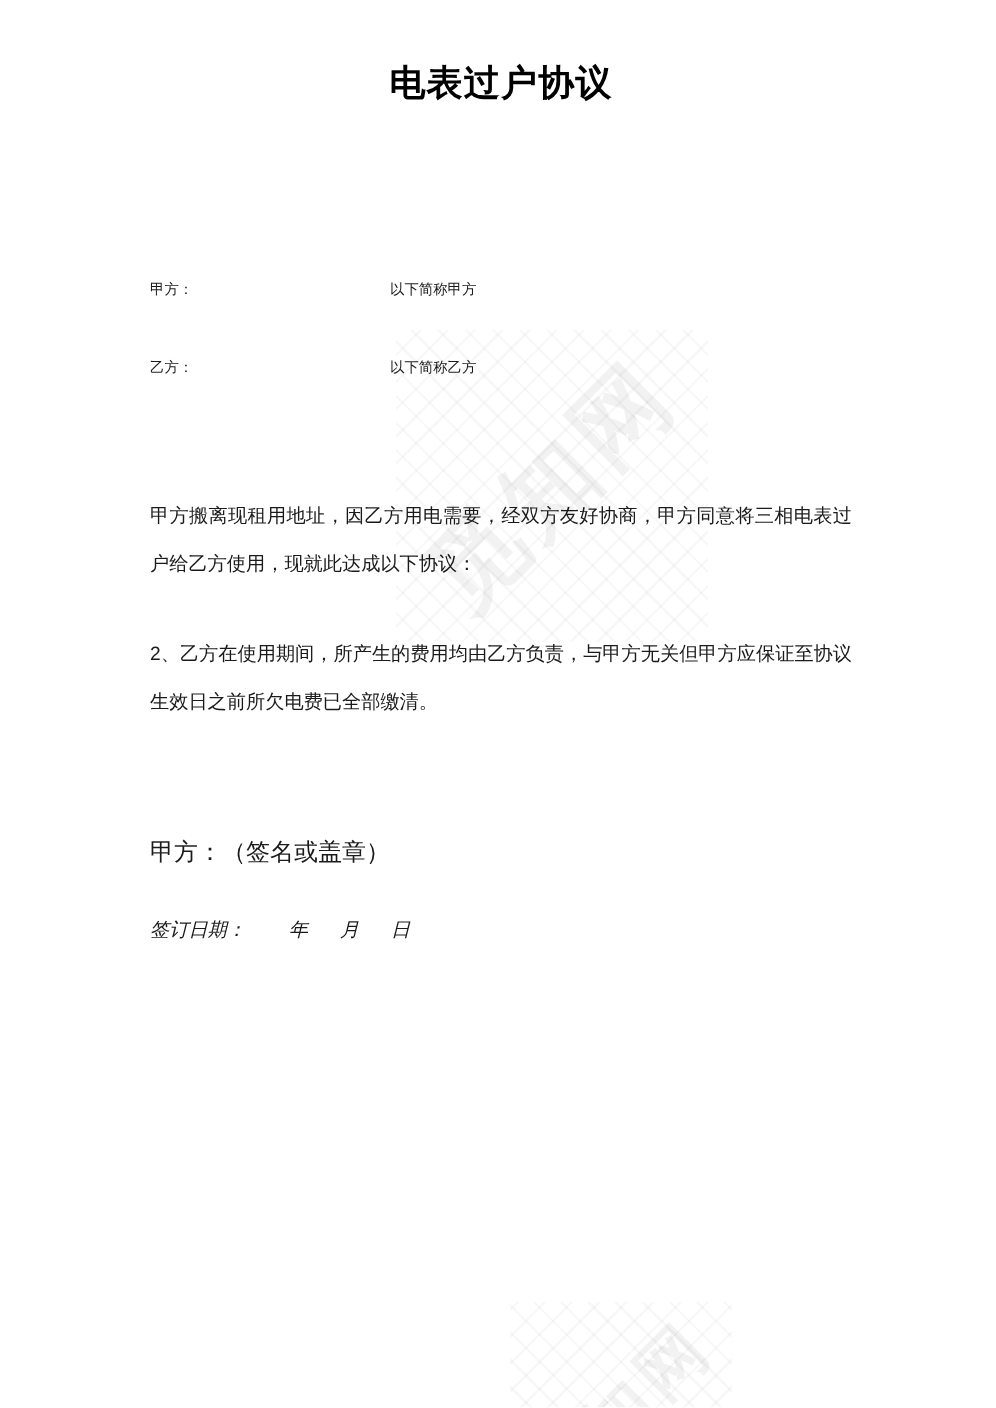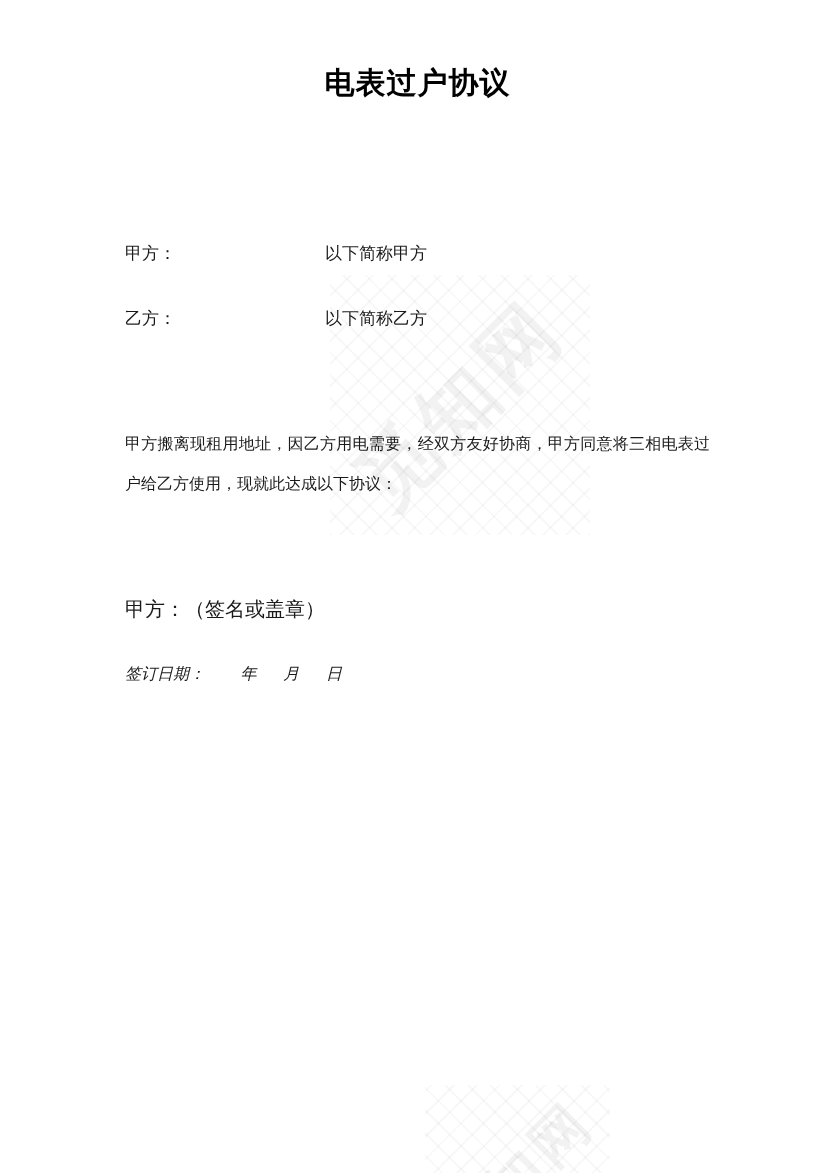--- a/index.html
+++ b/index.html
@@ -14,32 +14,32 @@
     height: 1173px;
     margin: 0 auto;
     background: #ffffff;
     overflow: hidden;
     box-sizing: border-box;
     padding: 0 120px 0 125px;
     color: #1a1a1a;
   }
   .doc-title {
     margin: 0;
-    padding-top: 61px;
+    padding-top: 48px;
     text-align: center;
     font-size: 30px;
     line-height: 44px;
     font-weight: 700;
     color: #000000;
     letter-spacing: 1px;
   }
   .party-line {
     display: flex;
     align-items: baseline;
-    font-size: 17px;
+    font-size: 12px;
     line-height: 40px;
   }
   .party-line.first { margin-top: 129px; }
   .party-line.second { margin-top: 25px; }
   .party-label {
     display: inline-block;
     min-width: 200px;
   }
   .party-note { display: inline-block; }
   .para {
@@ -120,20 +120,21 @@
     <span class="party-label">甲方：</span>
     <span class="party-note">以下简称甲方</span>
   </div>
 
   <div class="party-line second">
     <span class="party-label">乙方：</span>
     <span class="party-note">以下简称乙方</span>
   </div>
 
   <p class="para intro">甲方搬离现租用地址，因乙方用电需要，经双方友好协商，甲方同意将三相电表过户给乙方使用，现就此达成以下协议：</p>
+  <p class="para clause2">2、乙方在使用期间，所产生的费用均由乙方负责，与甲方无关但甲方应保证至协议生效日之前所欠电费已全部缴清。</p>
 
   <div class="signature-line">
     <span class="sig-a">甲方：（签名或盖章）</span>
   </div>
 
   <div class="date-line">签订日期：        年      月      日</div>
 
 </div>
 
 </body></html>

